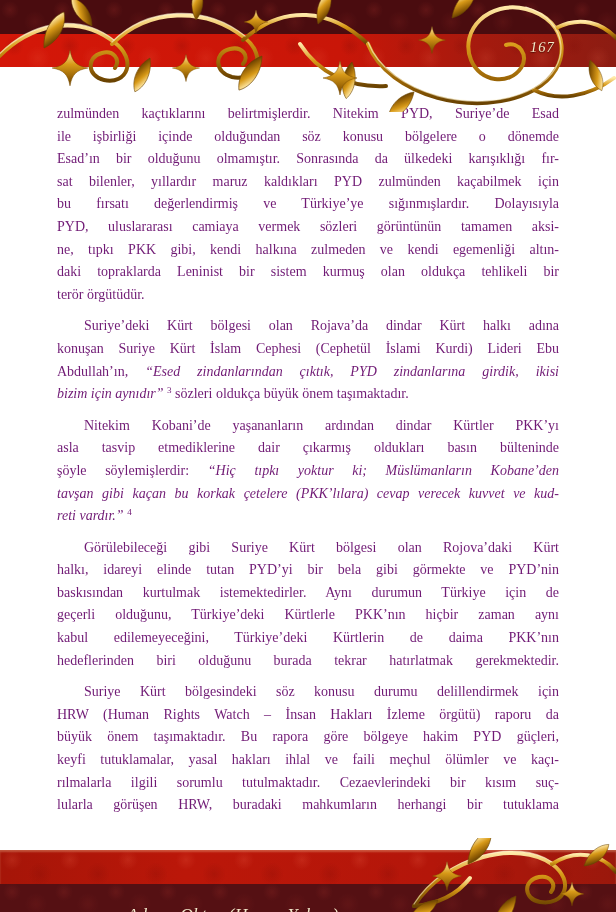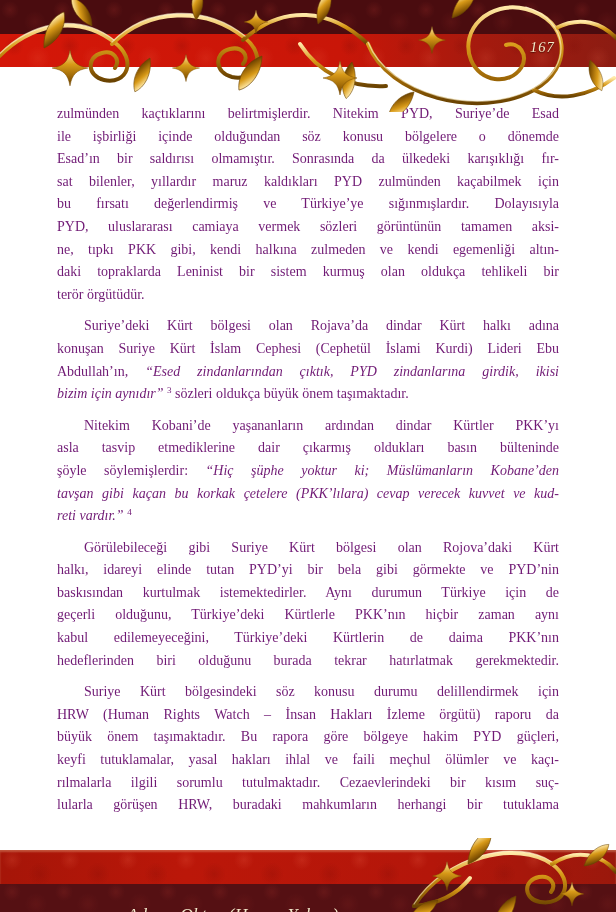--- a/index.html
+++ b/index.html
@@ -123,38 +123,38 @@
       </g>
     </svg>
 
     <div class="page-number">167</div>
   </div>
 
   <div class="body-text">
       <div class="para">
         <div class="line fill"><span>zulmünden kaçtıklarını belirtmişlerdir. Nitekim PYD, Suriye’de Esad</span></div>
         <div class="line fill"><span>ile işbirliği içinde olduğundan söz konusu bölgelere o dönemde</span></div>
-        <div class="line fill"><span>Esad’ın bir saldırısı olmamıştır. Sonrasında da ülkedeki karışıklığı fır-</span></div>
+        <div class="line fill"><span>Esad’ın bir olduğunu olmamıştır. Sonrasında da ülkedeki karışıklığı fır-</span></div>
         <div class="line fill"><span>sat bilenler, yıllardır maruz kaldıkları PYD zulmünden kaçabilmek için</span></div>
         <div class="line fill"><span>bu fırsatı değerlendirmiş ve Türkiye’ye sığınmışlardır. Dolayısıyla</span></div>
         <div class="line fill"><span>PYD, uluslararası camiaya vermek sözleri görüntünün tamamen aksi-</span></div>
         <div class="line fill"><span>ne, tıpkı PKK gibi, kendi halkına zulmeden ve kendi egemenliği altın-</span></div>
         <div class="line fill"><span>daki topraklarda Leninist bir sistem kurmuş olan oldukça tehlikeli bir</span></div>
         <div class="line"><span>terör örgütüdür.</span></div>
       </div>
       <div class="para indent">
         <div class="line fill"><span>Suriye’deki Kürt bölgesi olan Rojava’da dindar Kürt halkı adına</span></div>
         <div class="line fill"><span>konuşan Suriye Kürt İslam Cephesi (Cephetül İslami Kurdi) Lideri Ebu</span></div>
         <div class="line fill"><span>Abdullah’ın, </span><span class="it">“Esed zindanlarından çıktık, PYD zindanlarına girdik, ikisi</span></div>
         <div class="line"><span class="it">bizim için aynıdır” </span><sup class="fn">3</sup><span> sözleri oldukça büyük önem taşımaktadır.</span></div>
       </div>
       <div class="para indent">
         <div class="line fill"><span>Nitekim Kobani’de yaşananların ardından dindar Kürtler PKK’yı</span></div>
         <div class="line fill"><span>asla tasvip etmediklerine dair çıkarmış oldukları basın bülteninde</span></div>
-        <div class="line fill"><span>şöyle söylemişlerdir: </span><span class="it">“Hiç şüphe yoktur ki; Müslümanların Kobane’den</span></div>
+        <div class="line fill"><span>şöyle söylemişlerdir: </span><span class="it">“Hiç tıpkı yoktur ki; Müslümanların Kobane’den</span></div>
         <div class="line fill"><span class="it">tavşan gibi kaçan bu korkak çetelere (PKK’lılara) cevap verecek kuvvet ve kud-</span></div>
         <div class="line"><span class="it">reti vardır.” </span><sup class="fn">4</sup></div>
       </div>
       <div class="para indent">
         <div class="line fill"><span>Görülebileceği gibi Suriye Kürt bölgesi olan Rojova’daki Kürt</span></div>
         <div class="line fill"><span>halkı, idareyi elinde tutan PYD’yi bir bela gibi görmekte ve PYD’nin</span></div>
         <div class="line fill"><span>baskısından kurtulmak istemektedirler. Aynı durumun Türkiye için de</span></div>
         <div class="line fill"><span>geçerli olduğunu, Türkiye’deki Kürtlerle PKK’nın hiçbir zaman aynı</span></div>
         <div class="line fill"><span>kabul edilemeyeceğini, Türkiye’deki Kürtlerin de daima PKK’nın</span></div>
         <div class="line fill"><span>hedeflerinden biri olduğunu burada tekrar hatırlatmak gerekmektedir.</span></div>

